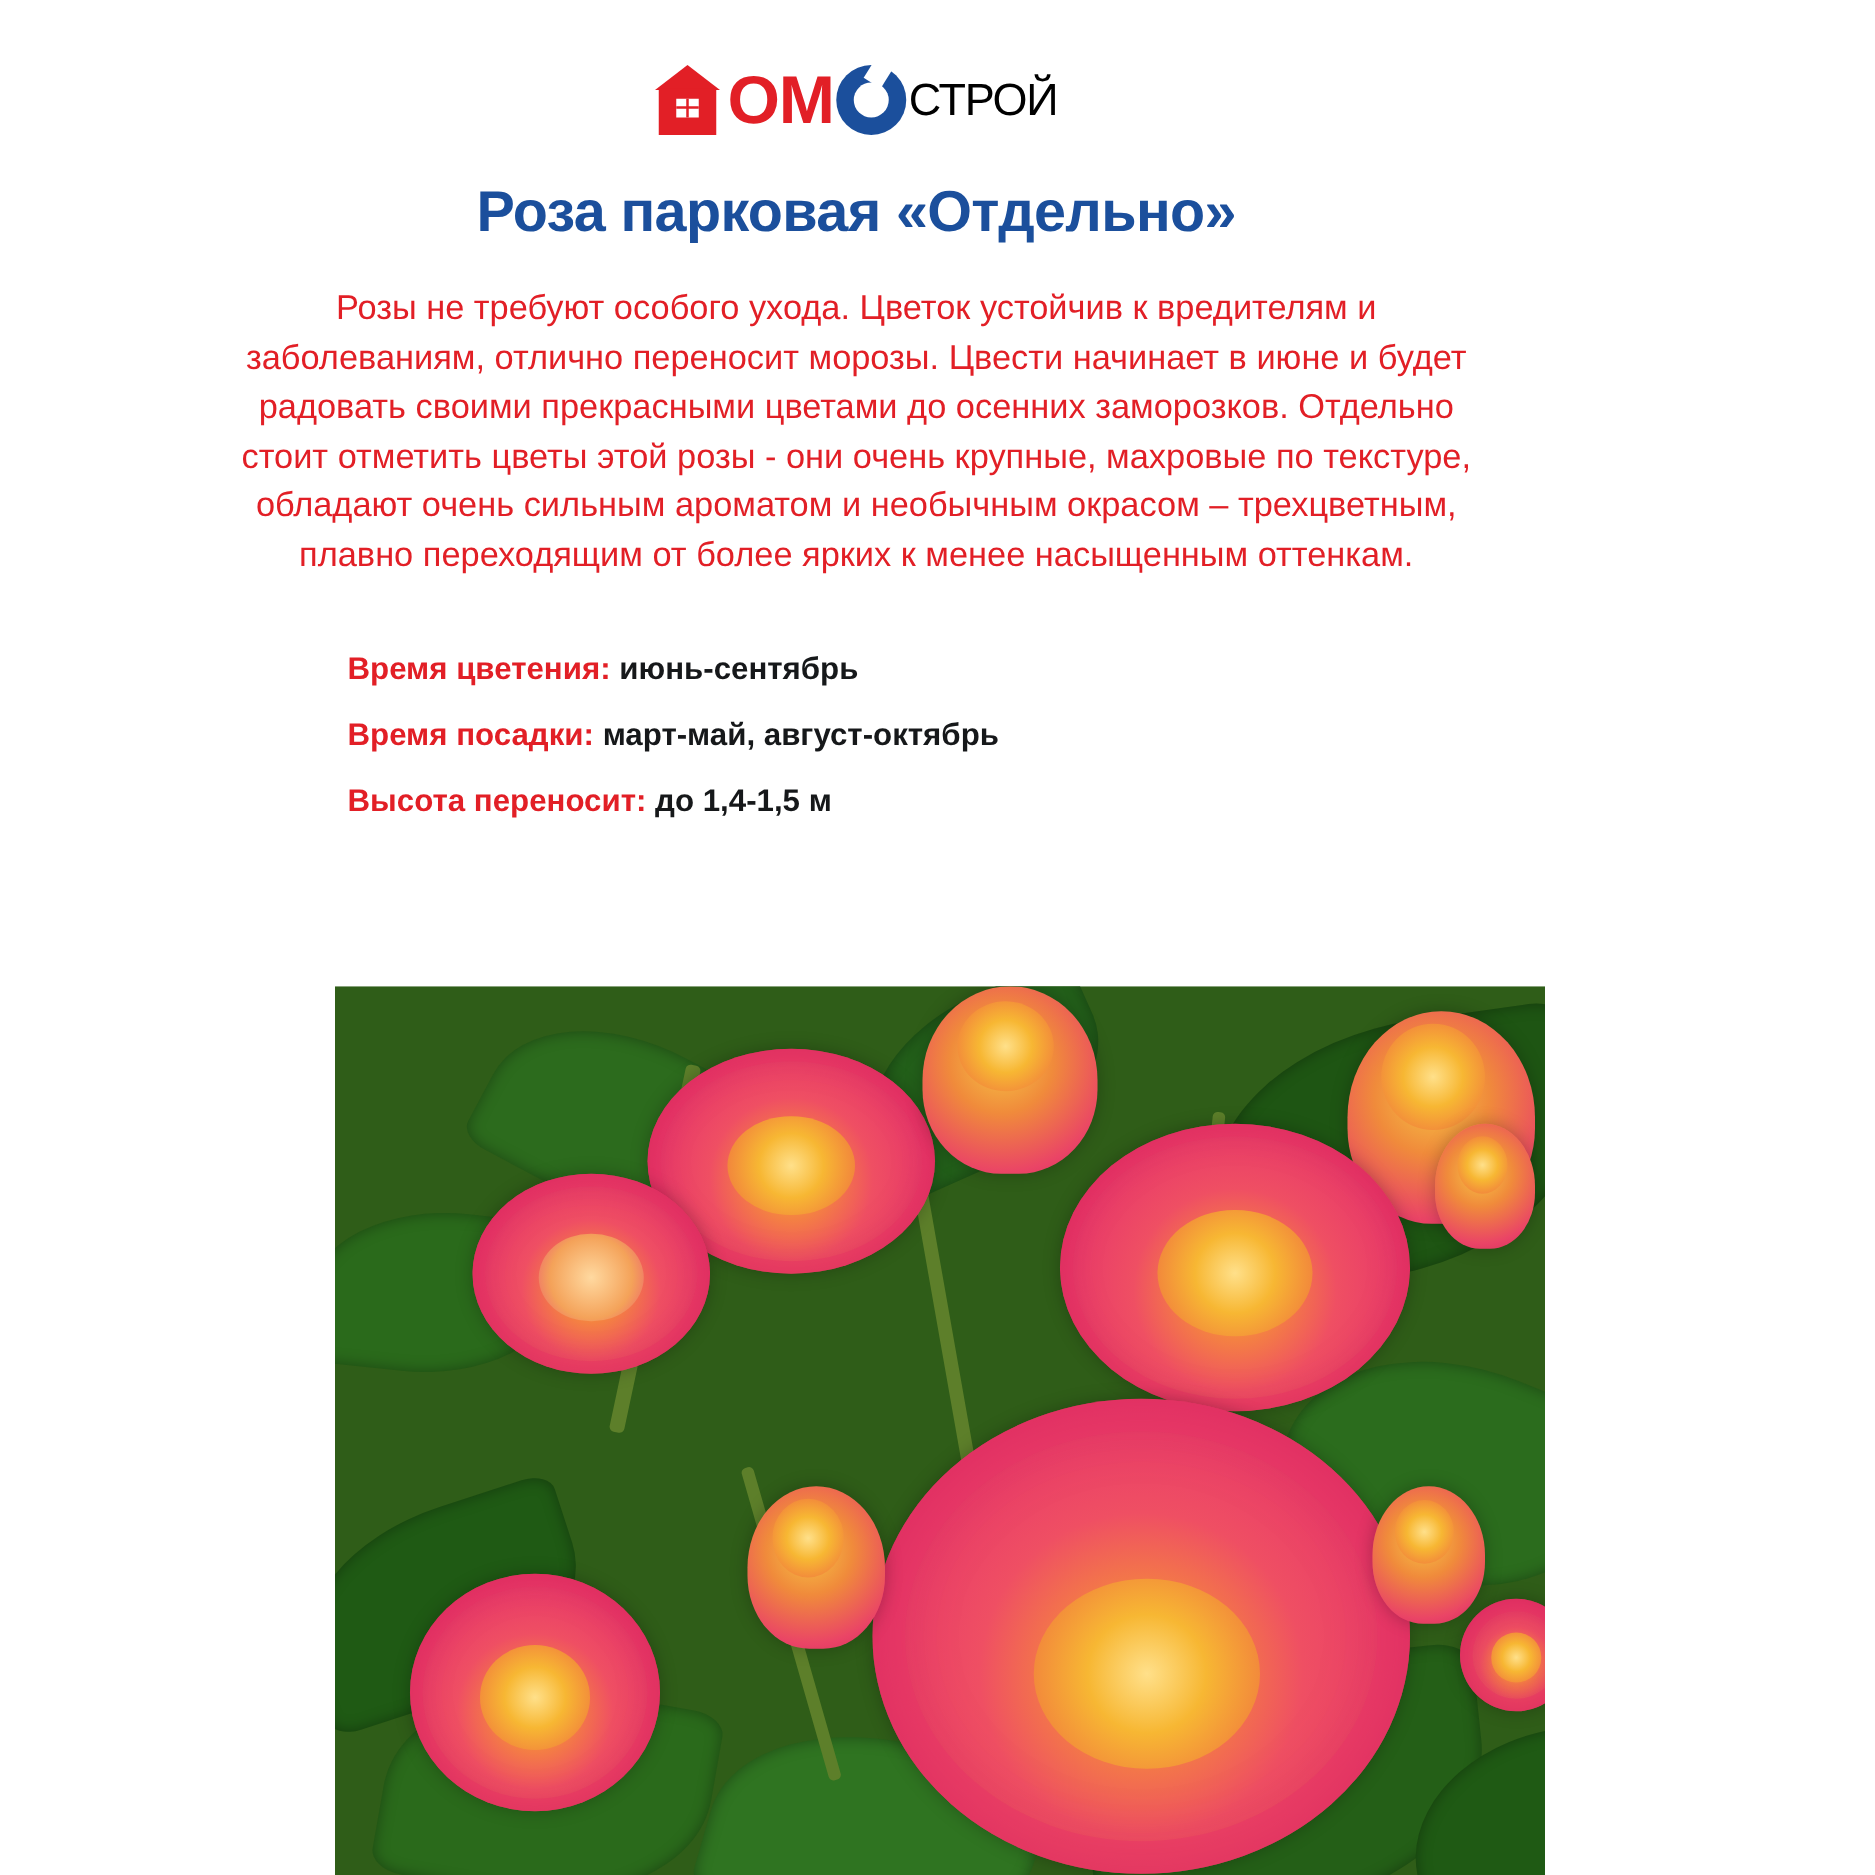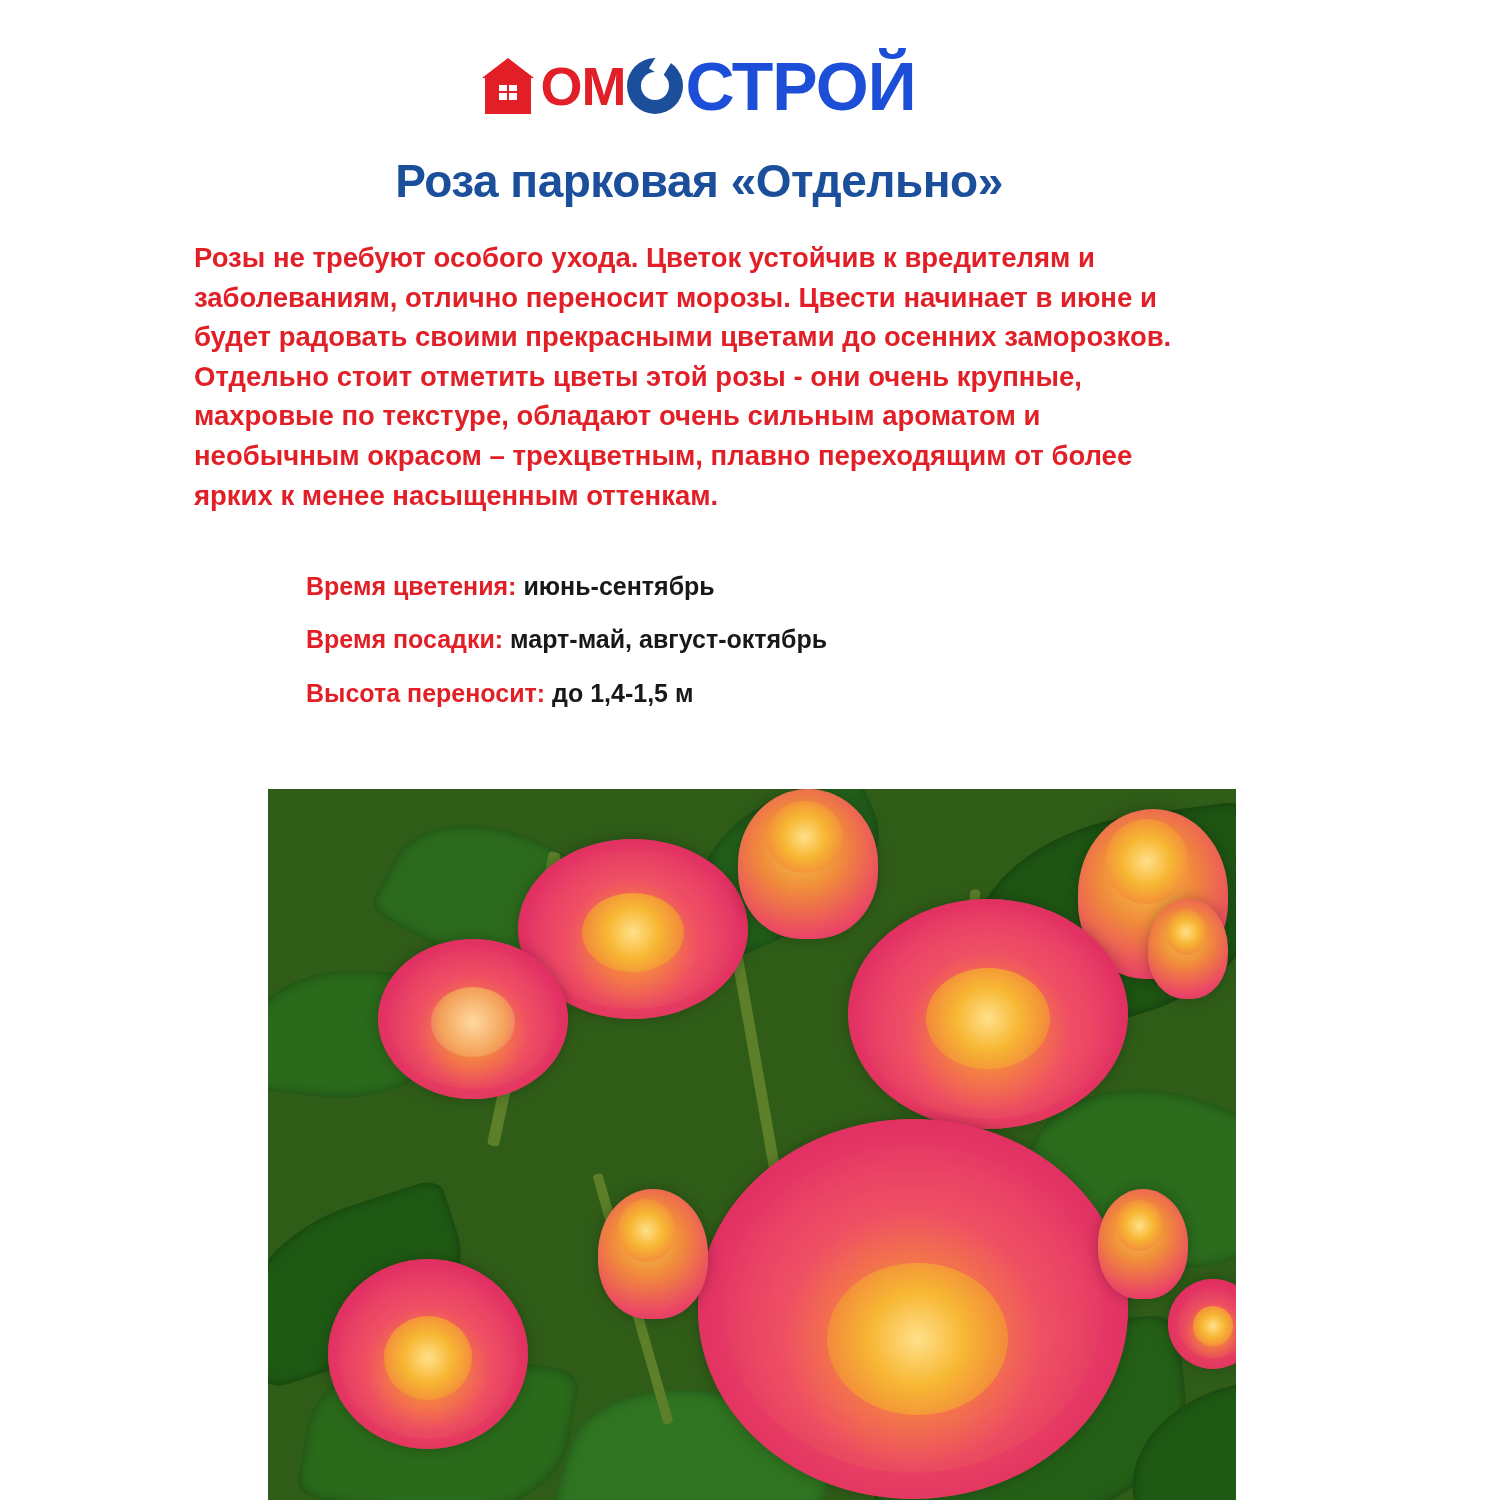--- a/index.html
+++ b/index.html
@@ -12,21 +12,20 @@
     height: 1500px;
     font-family: "Liberation Sans", sans-serif;
     overflow: hidden;
   }
   .page {
     position: relative;
     width: 1370px;
     height: 1500px;
     background: #ffffff;
     box-sizing: border-box;
-    padding-left: 28px;
   }
   
   .logo-row {
     width: 100%;
     display: flex;
     justify-content: center;
     align-items: center;
     padding-top: 52px;
   }
   .logo {
@@ -115,42 +114,43 @@
   .logo-o .notch {
     position: absolute;
     left: 26px;
     top: -4px;
     width: 16px;
     height: 20px;
     background: #ffffff;
     transform: rotate(32deg);
   }
   .logo-stroy {
-    font-size: 68px;
-    font-weight: bold;
-    color: #1d4ed8;
+    font-size: 36px;
+    font-weight: normal;
+    color: #000000;
     letter-spacing: -1px;
     line-height: 1;
   }
   
   .title {
     margin: 34px 0 0 0;
     text-align: center;
     color: #1b4f9c;
     font-size: 46px;
     font-weight: bold;
     letter-spacing: -0.5px;
   }
   
   .description {
     margin: 30px auto 0 auto;
     width: 1010px;
+    text-align: center;
     color: #e21f26;
     font-size: 27.5px;
-    font-weight: bold;
+    font-weight: normal;
     line-height: 1.44;
   }
   
   .specs {
     margin: 56px 0 0 278px;
     width: 1000px;
   }
   .spec-row {
     margin-bottom: 22px;
     font-size: 25px;

